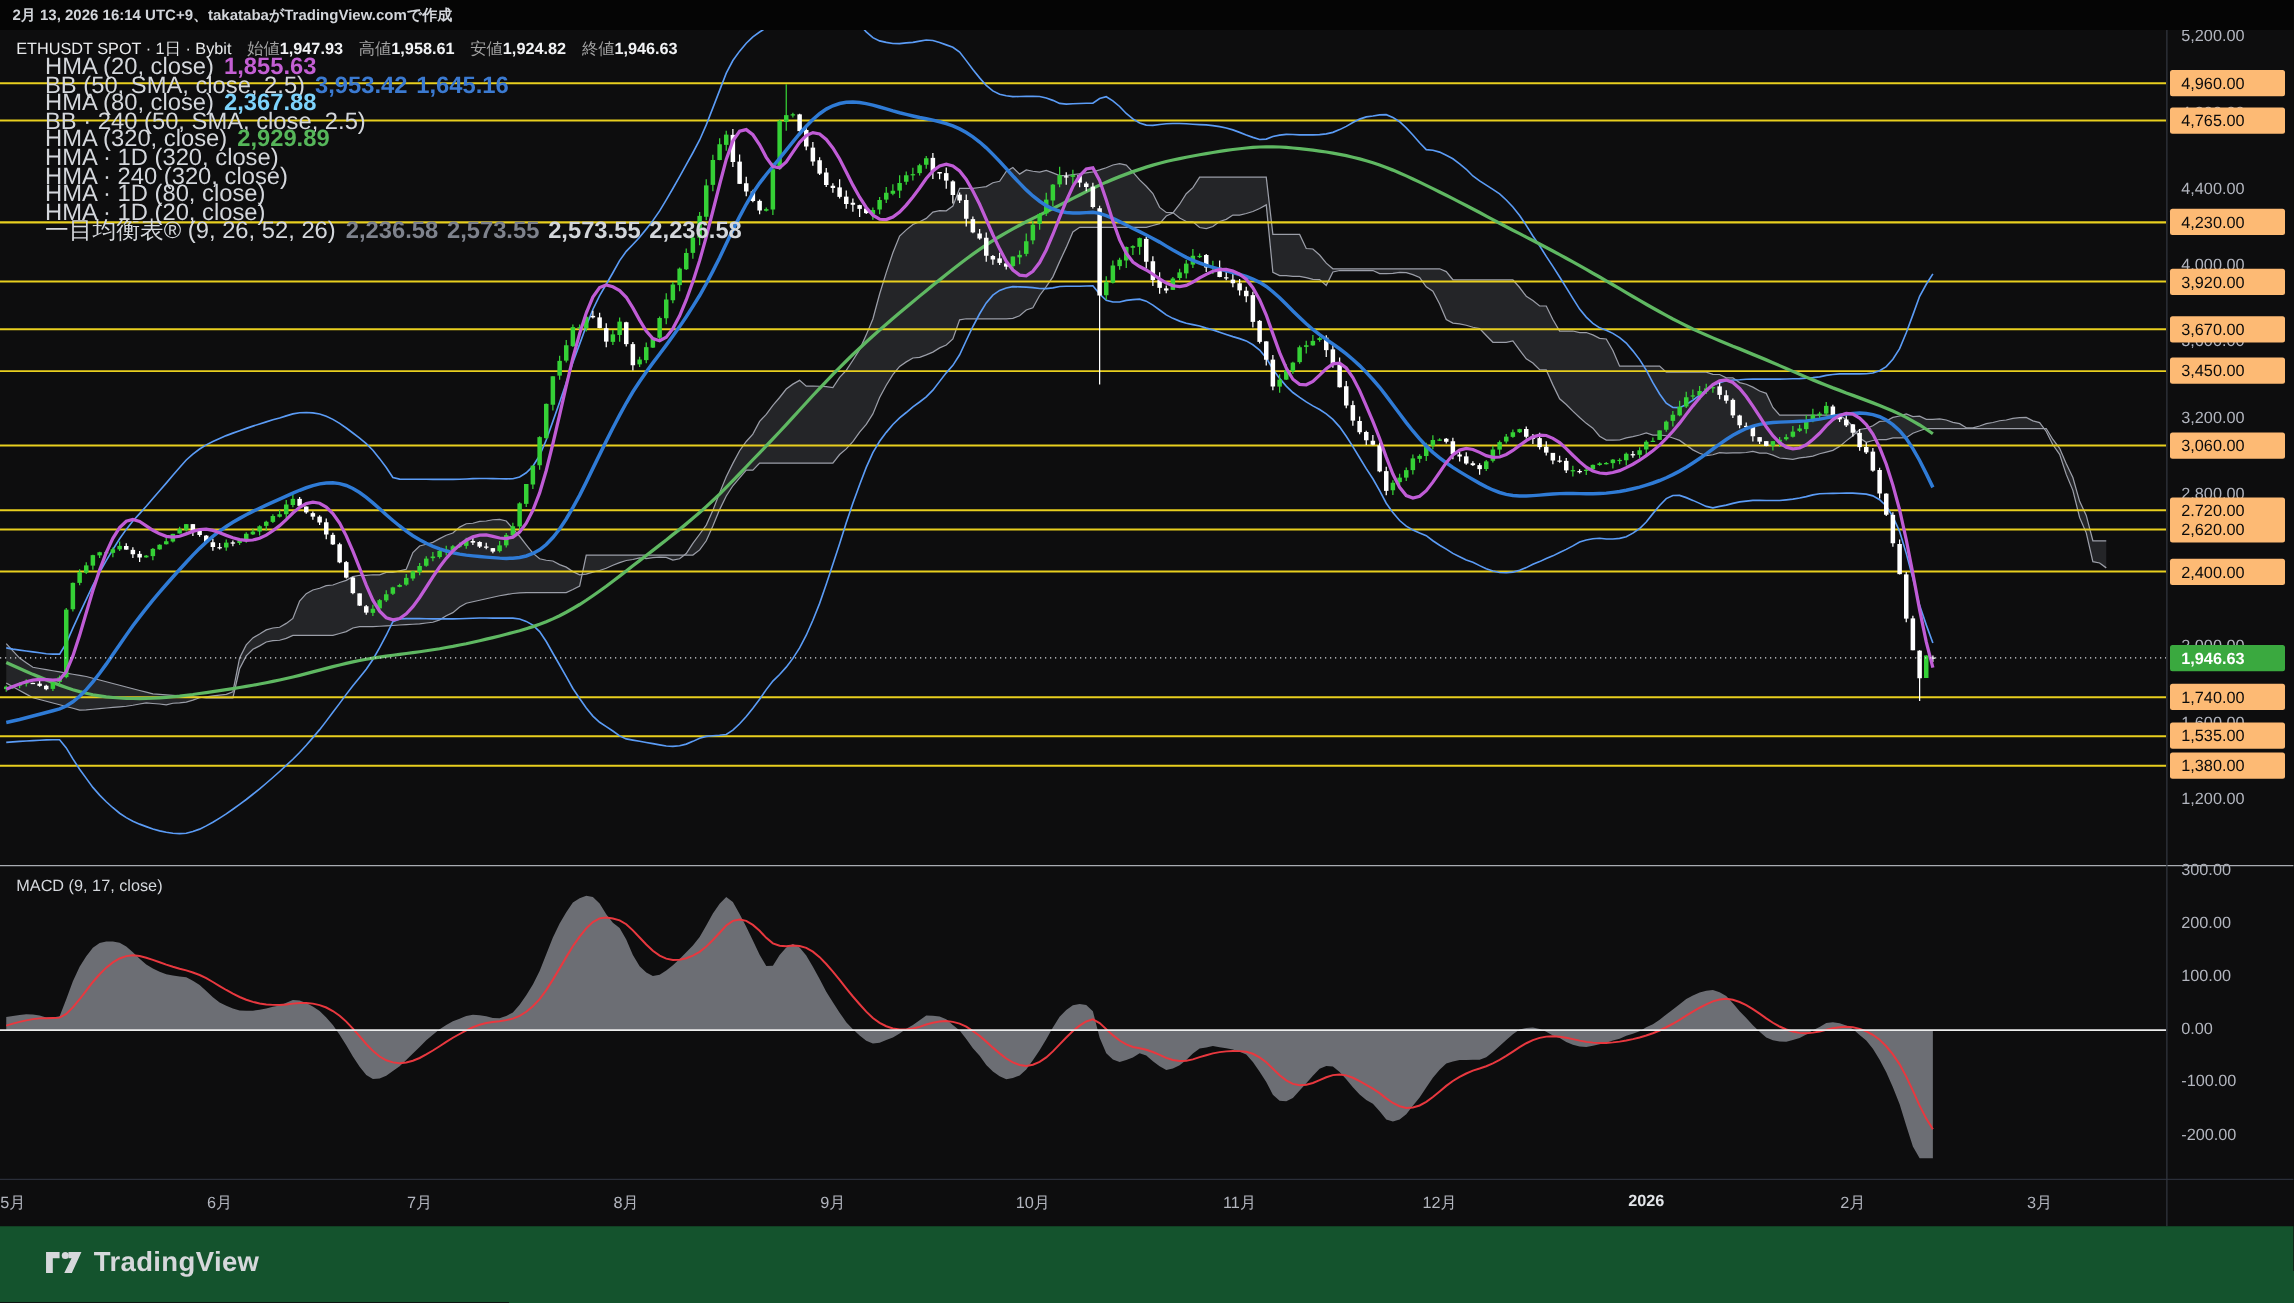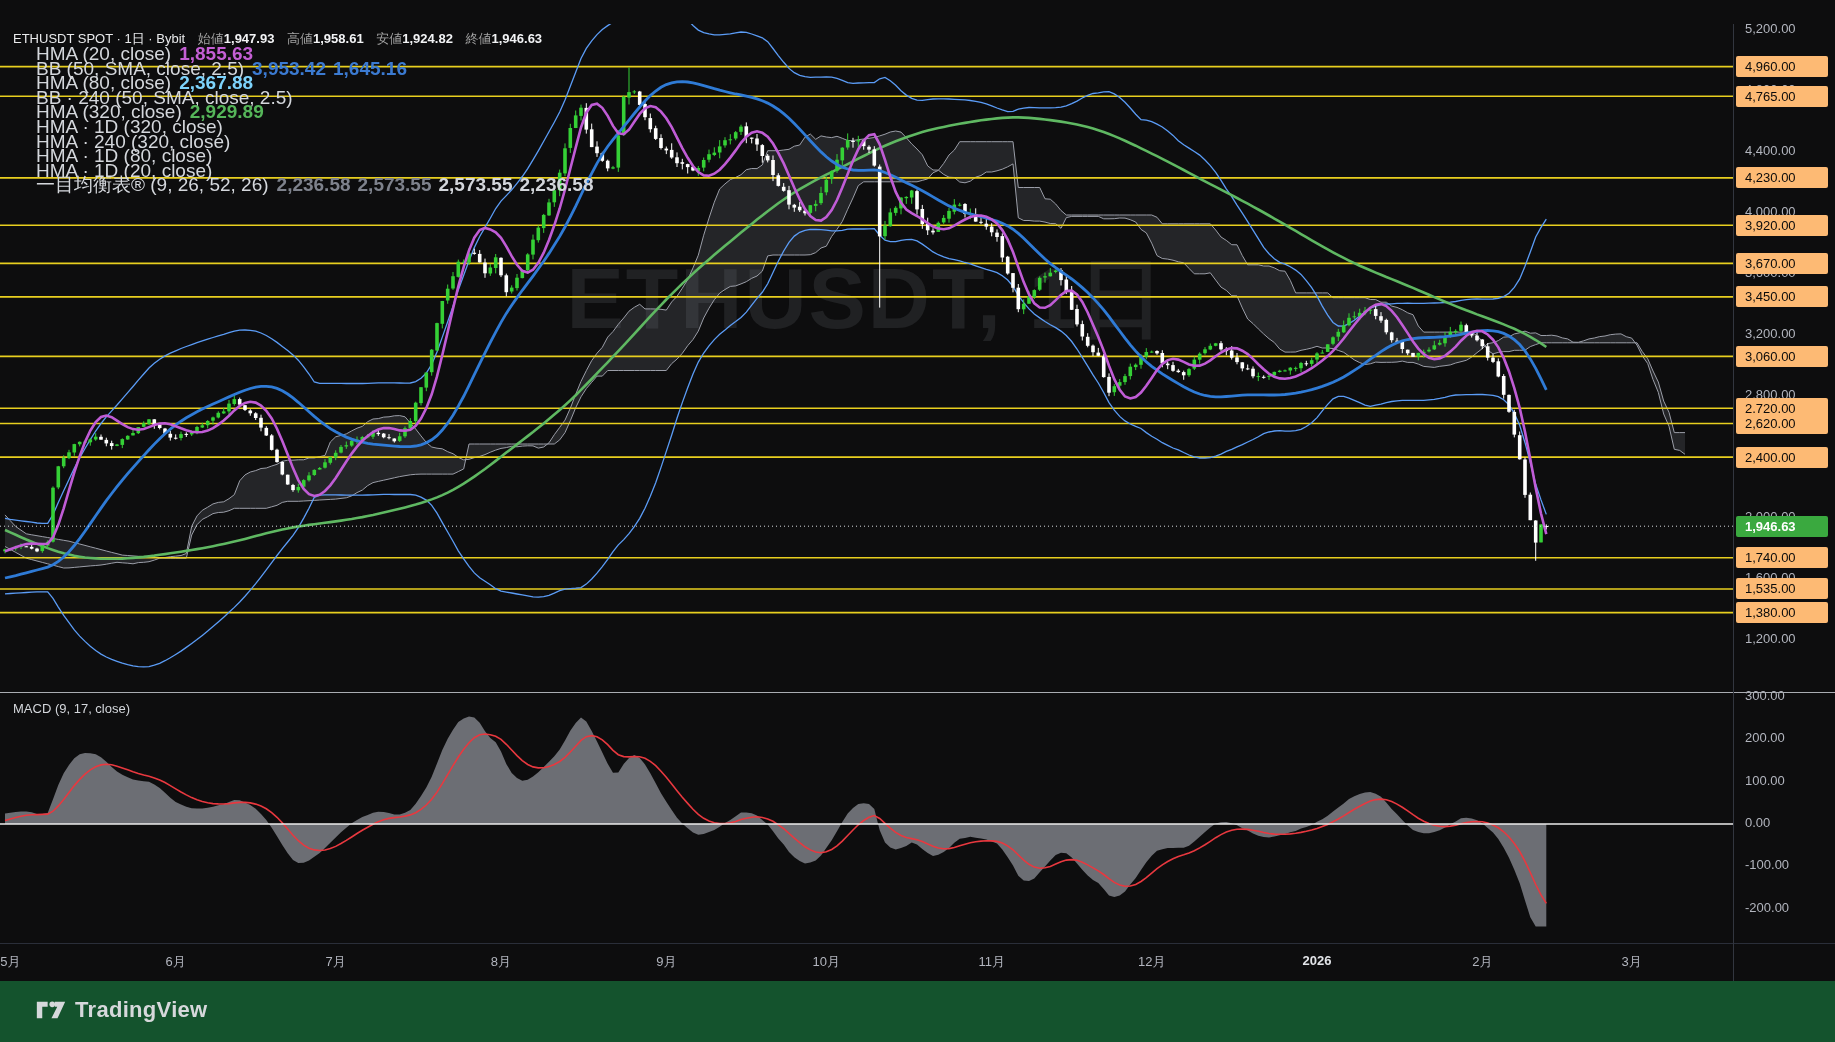--- a/index.html
+++ b/index.html
@@ -33,21 +33,20 @@
   #bottombar{position:absolute;left:0;top:981px;width:1835px;height:61px;background:#14532d;z-index:40;text-decoration:underline;}
   #brand{position:absolute;left:36px;top:16px;display:flex;align-items:center;}
   #brand svg{margin-right:9px;}
   #brand-text{font-size:22px;font-weight:700;color:#d6d8db;letter-spacing:0.3px;}
 </style>
 </head>
 <body>
 
 <div id="app">
   <div id="watermark">
-    <div id="wm1">ETHUSDT, 1日</div>
   </div>
 
   <svg id="chart" width="1835" height="1042">
       <defs>
         <clipPath id="clip-price">
           <rect x="0" y="24" width="1733" height="668"></rect>
         </clipPath>
         <clipPath id="clip-macd">
           <rect x="0" y="692" width="1733" height="251"></rect>
         </clipPath>
@@ -658,20 +657,21 @@
         <path d="M5.0 551.4 L10.3 549.2 L15.7 547.2 L21.0 545.4 L26.3 544.1 L31.7 543.5 L37.0 543.7 L42.3 544.0 L47.7 543.7 L53.0 537.4 L58.3 524.8 L63.7 508.3 L69.0 490.2 L74.3 472.4 L79.7 456.1 L85.0 442.1 L90.3 430.7 L95.7 422.1 L101.0 417.0 L106.3 415.6 L111.7 417.2 L117.0 420.7 L122.3 424.2 L127.7 427.1 L133.0 429.1 L138.3 429.7 L143.7 429.0 L149.0 427.1 L154.3 425.1 L159.7 423.6 L165.0 423.3 L170.3 424.3 L175.7 426.2 L181.0 428.3 L186.3 430.2 L191.7 431.7 L197.0 432.3 L202.3 432.0 L207.7 430.6 L213.0 428.1 L218.3 424.6 L223.7 420.5 L229.0 415.7 L234.3 410.4 L239.7 405.9 L245.0 402.9 L250.3 401.8 L255.7 402.6 L261.0 405.6 L266.3 410.8 L271.7 418.5 L277.0 428.7 L282.3 440.9 L287.7 454.5 L293.0 468.1 L298.3 480.1 L303.7 488.9 L309.0 494.2 L314.3 495.9 L319.7 494.8 L325.0 491.0 L330.3 485.3 L335.7 478.0 L341.0 469.8 L346.3 461.5 L351.7 453.6 L357.0 446.7 L362.3 440.8 L367.7 436.1 L373.0 432.2 L378.3 429.5 L383.7 428.1 L389.0 428.0 L394.3 429.1 L399.7 430.4 L405.0 430.8 L410.3 429.7 L415.7 425.7 L421.0 418.5 L426.3 408.2 L431.7 394.3 L437.0 376.4 L442.3 355.0 L447.7 331.9 L453.0 308.8 L458.3 286.4 L463.7 266.9 L469.0 250.4 L474.3 237.7 L479.7 230.0 L485.0 227.9 L490.3 229.4 L495.7 232.4 L501.0 237.8 L506.3 246.3 L511.7 256.1 L517.0 264.8 L522.3 270.8 L527.7 272.6 L533.0 269.7 L538.3 262.9 L543.7 252.7 L549.0 240.0 L554.3 225.3 L559.7 208.5 L565.0 189.5 L570.3 168.8 L575.7 147.6 L581.0 127.5 L586.3 112.7 L591.7 105.0 L597.0 103.7 L602.3 107.8 L607.7 115.8 L613.0 125.9 L618.3 133.3 L623.7 134.2 L629.0 129.6 L634.3 121.7 L639.7 113.9 L645.0 108.4 L650.3 106.1 L655.7 107.2 L661.0 111.6 L666.3 118.3 L671.7 127.2 L677.0 137.6 L682.3 148.1 L687.7 157.8 L693.0 166.0 L698.3 172.1 L703.7 175.4 L709.0 175.7 L714.3 173.7 L719.7 169.7 L725.0 164.1 L730.3 157.6 L735.7 150.4 L741.0 142.8 L746.3 136.8 L751.7 132.8 L757.0 131.3 L762.3 132.8 L767.7 136.8 L773.0 143.5 L778.3 152.8 L783.7 163.4 L789.0 175.6 L794.3 187.8 L799.7 199.1 L805.0 209.0 L810.3 216.0 L815.7 220.1 L821.0 220.6 L826.3 217.0 L831.7 210.0 L837.0 200.0 L842.3 187.6 L847.7 173.9 L853.0 160.8 L858.3 149.2 L863.7 140.6 L869.0 135.2 L874.3 134.3 L879.7 144.3 L885.0 160.0 L890.3 176.8 L895.7 191.9 L901.0 202.5 L906.3 209.6 L911.7 213.2 L917.0 216.0 L922.3 219.4 L927.7 223.1 L933.0 226.5 L938.3 228.6 L943.7 229.2 L949.0 228.3 L954.3 225.7 L959.7 222.3 L965.0 219.5 L970.3 217.0 L975.7 215.7 L981.0 215.6 L986.3 216.8 L991.7 219.4 L997.0 223.4 L1002.3 230.1 L1007.7 239.7 L1013.0 252.0 L1018.3 267.1 L1023.7 282.1 L1029.0 294.5 L1034.3 303.4 L1039.7 307.5 L1045.0 307.8 L1050.3 305.1 L1055.7 300.1 L1061.0 294.9 L1066.3 291.1 L1071.7 290.6 L1077.0 294.4 L1082.3 302.0 L1087.7 312.5 L1093.0 324.7 L1098.3 337.1 L1103.7 350.8 L1109.0 365.7 L1114.3 379.2 L1119.7 389.9 L1125.0 396.5 L1130.3 398.5 L1135.7 397.0 L1141.0 392.5 L1146.3 385.7 L1151.7 377.9 L1157.0 370.1 L1162.3 364.0 L1167.7 360.1 L1173.0 358.8 L1178.3 359.6 L1183.7 361.9 L1189.0 364.5 L1194.3 365.8 L1199.7 365.6 L1205.0 363.6 L1210.3 360.4 L1215.7 356.3 L1221.0 352.5 L1226.3 349.5 L1231.7 348.1 L1237.0 348.4 L1242.3 350.7 L1247.7 354.1 L1253.0 358.9 L1258.3 364.2 L1263.7 369.3 L1269.0 373.8 L1274.3 376.8 L1279.7 378.4 L1285.0 378.8 L1290.3 378.0 L1295.7 376.5 L1301.0 374.1 L1306.3 371.4 L1311.7 368.2 L1317.0 364.5 L1322.3 360.6 L1327.7 356.1 L1333.0 350.8 L1338.3 345.0 L1343.7 338.5 L1349.0 331.5 L1354.3 324.7 L1359.7 318.2 L1365.0 312.5 L1370.3 307.7 L1375.7 304.7 L1381.0 303.9 L1386.3 306.0 L1391.7 310.8 L1397.0 317.2 L1402.3 324.9 L1407.7 333.1 L1413.0 341.4 L1418.3 348.6 L1423.7 354.1 L1429.0 357.7 L1434.3 359.1 L1439.7 358.4 L1445.0 355.8 L1450.3 351.6 L1455.7 346.6 L1461.0 340.7 L1466.3 335.7 L1471.7 332.3 L1477.0 330.7 L1482.3 331.3 L1487.7 334.5 L1493.0 339.7 L1498.3 347.3 L1503.7 357.9 L1509.0 371.4 L1514.3 388.1 L1519.7 407.9 L1525.0 431.8 L1530.3 458.9 L1535.7 487.9 L1541.0 513.5 L1546.3 534.1 " fill="none" stroke="#c05cd6" stroke-width="2.6"></path>
         <line x1="0" x2="1733" y1="526.2" y2="526.2" stroke="#d7dade" stroke-width="1" stroke-dasharray="1 3"></line>
       </g>
       <g clip-path="url(#clip-macd)">
         <path d="M5.0 824 L5.0 813.6 L10.3 812.7 L15.7 811.9 L21.0 811.4 L26.3 811.5 L31.7 812.3 L37.0 813.9 L42.3 813.9 L47.7 813.0 L53.0 799.3 L58.3 784.9 L63.7 773.3 L69.0 764.9 L74.3 758.2 L79.7 754.3 L85.0 753.1 L90.3 753.2 L95.7 754.2 L101.0 757.2 L106.3 761.7 L111.7 767.0 L117.0 771.6 L122.3 774.8 L127.7 777.3 L133.0 779.4 L138.3 780.4 L143.7 781.2 L149.0 781.7 L154.3 784.5 L159.7 788.0 L165.0 792.8 L170.3 797.8 L175.7 801.9 L181.0 804.5 L186.3 806.8 L191.7 808.3 L197.0 808.5 L202.3 808.5 L207.7 807.8 L213.0 806.8 L218.3 805.3 L223.7 804.3 L229.0 802.1 L234.3 799.9 L239.7 800.3 L245.0 802.4 L250.3 805.1 L255.7 808.7 L261.0 813.9 L266.3 819.9 L271.7 827.7 L277.0 836.2 L282.3 845.1 L287.7 853.3 L293.0 860.0 L298.3 863.1 L303.7 862.8 L309.0 860.5 L314.3 856.7 L319.7 852.9 L325.0 848.0 L330.3 842.8 L335.7 837.6 L341.0 832.2 L346.3 827.7 L351.7 823.3 L357.0 819.9 L362.3 817.0 L367.7 814.9 L373.0 812.7 L378.3 811.7 L383.7 812.1 L389.0 812.9 L394.3 814.4 L399.7 814.5 L405.0 812.7 L410.3 810.0 L415.7 803.8 L421.0 796.1 L426.3 787.5 L431.7 776.7 L437.0 763.4 L442.3 749.9 L447.7 738.8 L453.0 729.8 L458.3 721.9 L463.7 718.6 L469.0 716.5 L474.3 717.5 L479.7 722.7 L485.0 731.3 L490.3 738.1 L495.7 742.3 L501.0 751.5 L506.3 763.9 L511.7 772.9 L517.0 778.0 L522.3 780.8 L527.7 779.8 L533.0 776.4 L538.3 772.2 L543.7 767.1 L549.0 761.7 L554.3 756.3 L559.7 749.6 L565.0 740.4 L570.3 730.8 L575.7 722.9 L581.0 717.6 L586.3 721.6 L591.7 731.1 L597.0 741.4 L602.3 752.4 L607.7 763.7 L613.0 772.8 L618.3 772.6 L623.7 763.9 L629.0 758.0 L634.3 755.1 L639.7 757.9 L645.0 764.4 L650.3 773.3 L655.7 783.2 L661.0 793.3 L666.3 801.8 L671.7 810.1 L677.0 817.7 L682.3 823.4 L687.7 828.3 L693.0 832.6 L698.3 834.7 L703.7 834.1 L709.0 832.0 L714.3 829.9 L719.7 826.7 L725.0 822.9 L730.3 820.0 L735.7 816.2 L741.0 812.4 L746.3 812.5 L751.7 813.2 L757.0 815.4 L762.3 820.0 L767.7 824.4 L773.0 831.2 L778.3 838.5 L783.7 844.6 L789.0 851.9 L794.3 857.2 L799.7 860.9 L805.0 863.4 L810.3 862.4 L815.7 860.4 L821.0 855.6 L826.3 848.1 L831.7 840.2 L837.0 831.3 L842.3 821.9 L847.7 813.4 L853.0 808.0 L858.3 804.1 L863.7 803.2 L869.0 803.9 L874.3 808.9 L879.7 830.2 L885.0 842.5 L890.3 847.6 L895.7 849.6 L901.0 847.9 L906.3 846.0 L911.7 842.6 L917.0 844.4 L922.3 848.9 L927.7 853.0 L933.0 855.9 L938.3 854.8 L943.7 852.1 L949.0 847.9 L954.3 842.8 L959.7 838.8 L965.0 837.9 L970.3 836.8 L975.7 837.8 L981.0 838.5 L986.3 839.6 L991.7 841.4 L997.0 843.5 L1002.3 849.6 L1007.7 857.3 L1013.0 865.6 L1018.3 875.8 L1023.7 880.6 L1029.0 880.9 L1034.3 878.4 L1039.7 872.3 L1045.0 866.5 L1050.3 860.6 L1055.7 855.0 L1061.0 852.7 L1066.3 853.2 L1071.7 857.5 L1077.0 863.4 L1082.3 869.7 L1087.7 875.5 L1093.0 880.0 L1098.3 882.9 L1103.7 888.9 L1109.0 895.5 L1114.3 897.1 L1119.7 895.6 L1125.0 891.4 L1130.3 884.6 L1135.7 878.0 L1141.0 869.9 L1146.3 862.2 L1151.7 855.7 L1157.0 850.8 L1162.3 849.2 L1167.7 848.0 L1173.0 847.9 L1178.3 847.7 L1183.7 847.8 L1189.0 845.8 L1194.3 841.6 L1199.7 836.7 L1205.0 831.9 L1210.3 827.4 L1215.7 823.5 L1221.0 822.3 L1226.3 821.9 L1231.7 823.2 L1237.0 825.3 L1242.3 828.3 L1247.7 830.4 L1253.0 833.6 L1258.3 835.7 L1263.7 837.1 L1269.0 837.5 L1274.3 836.6 L1279.7 835.3 L1285.0 834.1 L1290.3 832.3 L1295.7 831.0 L1301.0 828.6 L1306.3 827.0 L1311.7 824.9 L1317.0 821.7 L1322.3 819.3 L1327.7 815.7 L1333.0 811.6 L1338.3 807.5 L1343.7 803.4 L1349.0 799.1 L1354.3 796.3 L1359.7 794.0 L1365.0 792.5 L1370.3 791.9 L1375.7 793.7 L1381.0 796.8 L1386.3 802.5 L1391.7 809.0 L1397.0 814.3 L1402.3 820.1 L1407.7 825.4 L1413.0 830.0 L1418.3 832.1 L1423.7 833.2 L1429.0 833.3 L1434.3 832.0 L1439.7 830.3 L1445.0 827.5 L1450.3 824.2 L1455.7 821.6 L1461.0 818.3 L1466.3 817.8 L1471.7 818.5 L1477.0 820.3 L1482.3 823.2 L1487.7 828.0 L1493.0 832.4 L1498.3 839.0 L1503.7 847.8 L1509.0 857.8 L1514.3 869.8 L1519.7 883.3 L1525.0 900.5 L1530.3 917.2 L1535.7 926.5 L1541.0 926.5 L1546.3 926.5 L1546.3 824 Z" fill="#74767d" fill-opacity="0.92" stroke="none"></path>
         <path d="M5.0 820.5 L10.3 818.9 L15.7 817.5 L21.0 816.3 L26.3 815.3 L31.7 814.7 L37.0 814.6 L42.3 814.4 L47.7 814.1 L53.0 811.2 L58.3 805.9 L63.7 799.4 L69.0 792.5 L74.3 785.6 L79.7 779.4 L85.0 774.1 L90.3 769.9 L95.7 766.8 L101.0 764.9 L106.3 764.3 L111.7 764.8 L117.0 766.2 L122.3 767.9 L127.7 769.8 L133.0 771.7 L138.3 773.4 L143.7 775.0 L149.0 776.3 L154.3 778.0 L159.7 780.0 L165.0 782.5 L170.3 785.6 L175.7 788.9 L181.0 792.0 L186.3 794.9 L191.7 797.6 L197.0 799.8 L202.3 801.5 L207.7 802.8 L213.0 803.6 L218.3 803.9 L223.7 804.0 L229.0 803.6 L234.3 802.9 L239.7 802.4 L245.0 802.4 L250.3 802.9 L255.7 804.1 L261.0 806.0 L266.3 808.8 L271.7 812.6 L277.0 817.3 L282.3 822.9 L287.7 829.0 L293.0 835.2 L298.3 840.7 L303.7 845.2 L309.0 848.2 L314.3 849.9 L319.7 850.5 L325.0 850.0 L330.3 848.6 L335.7 846.4 L341.0 843.5 L346.3 840.4 L351.7 837.0 L357.0 833.5 L362.3 830.2 L367.7 827.2 L373.0 824.3 L378.3 821.8 L383.7 819.8 L389.0 818.4 L394.3 817.6 L399.7 817.0 L405.0 816.1 L410.3 814.9 L415.7 812.7 L421.0 809.4 L426.3 805.0 L431.7 799.3 L437.0 792.1 L442.3 783.7 L447.7 774.7 L453.0 765.7 L458.3 757.0 L463.7 749.3 L469.0 742.7 L474.3 737.7 L479.7 734.7 L485.0 734.0 L490.3 734.8 L495.7 736.3 L501.0 739.4 L506.3 744.3 L511.7 750.0 L517.0 755.6 L522.3 760.6 L527.7 764.5 L533.0 766.9 L538.3 767.9 L543.7 767.8 L549.0 766.6 L554.3 764.5 L559.7 761.5 L565.0 757.3 L570.3 752.0 L575.7 746.2 L581.0 740.4 L586.3 736.7 L591.7 735.6 L597.0 736.7 L602.3 739.9 L607.7 744.6 L613.0 750.3 L618.3 754.7 L623.7 756.6 L629.0 756.9 L634.3 756.5 L639.7 756.8 L645.0 758.3 L650.3 761.3 L655.7 765.7 L661.0 771.2 L666.3 777.3 L671.7 783.9 L677.0 790.7 L682.3 797.2 L687.7 803.4 L693.0 809.3 L698.3 814.4 L703.7 818.3 L709.0 821.0 L714.3 822.8 L719.7 823.6 L725.0 823.5 L730.3 822.8 L735.7 821.5 L741.0 819.6 L746.3 818.2 L751.7 817.2 L757.0 816.8 L762.3 817.5 L767.7 818.9 L773.0 821.3 L778.3 824.8 L783.7 828.7 L789.0 833.3 L794.3 838.1 L799.7 842.7 L805.0 846.8 L810.3 849.9 L815.7 852.0 L821.0 852.7 L826.3 851.8 L831.7 849.5 L837.0 845.9 L842.3 841.1 L847.7 835.5 L853.0 830.0 L858.3 824.8 L863.7 820.5 L869.0 817.2 L874.3 815.5 L879.7 818.5 L885.0 823.3 L890.3 828.1 L895.7 832.4 L901.0 835.5 L906.3 837.6 L911.7 838.6 L917.0 839.8 L922.3 841.6 L927.7 843.9 L933.0 846.3 L938.3 848.0 L943.7 848.8 L949.0 848.6 L954.3 847.5 L959.7 845.7 L965.0 844.2 L970.3 842.7 L975.7 841.7 L981.0 841.1 L986.3 840.8 L991.7 840.9 L997.0 841.4 L1002.3 843.0 L1007.7 845.9 L1013.0 849.8 L1018.3 855.0 L1023.7 860.2 L1029.0 864.3 L1034.3 867.1 L1039.7 868.2 L1045.0 867.8 L1050.3 866.4 L1055.7 864.1 L1061.0 861.8 L1066.3 860.1 L1071.7 859.6 L1077.0 860.3 L1082.3 862.2 L1087.7 864.9 L1093.0 867.9 L1098.3 870.9 L1103.7 874.5 L1109.0 878.7 L1114.3 882.4 L1119.7 885.0 L1125.0 886.3 L1130.3 886.0 L1135.7 884.4 L1141.0 881.5 L1146.3 877.6 L1151.7 873.2 L1157.0 868.7 L1162.3 864.8 L1167.7 861.5 L1173.0 858.8 L1178.3 856.5 L1183.7 854.8 L1189.0 853.0 L1194.3 850.7 L1199.7 847.9 L1205.0 844.7 L1210.3 841.3 L1215.7 837.7 L1221.0 834.6 L1226.3 832.1 L1231.7 830.3 L1237.0 829.3 L1242.3 829.1 L1247.7 829.4 L1253.0 830.2 L1258.3 831.3 L1263.7 832.5 L1269.0 833.5 L1274.3 834.1 L1279.7 834.3 L1285.0 834.3 L1290.3 833.9 L1295.7 833.3 L1301.0 832.4 L1306.3 831.3 L1311.7 830.0 L1317.0 828.4 L1322.3 826.6 L1327.7 824.4 L1333.0 821.8 L1338.3 819.0 L1343.7 815.9 L1349.0 812.5 L1354.3 809.3 L1359.7 806.2 L1365.0 803.5 L1370.3 801.1 L1375.7 799.6 L1381.0 799.1 L1386.3 799.8 L1391.7 801.6 L1397.0 804.1 L1402.3 807.3 L1407.7 810.9 L1413.0 814.7 L1418.3 818.2 L1423.7 821.2 L1429.0 823.6 L1434.3 825.3 L1439.7 826.3 L1445.0 826.6 L1450.3 826.1 L1455.7 825.2 L1461.0 823.8 L1466.3 822.6 L1471.7 821.8 L1477.0 821.5 L1482.3 821.8 L1487.7 823.1 L1493.0 825.0 L1498.3 827.8 L1503.7 831.8 L1509.0 837.0 L1514.3 843.5 L1519.7 851.5 L1525.0 861.3 L1530.3 872.5 L1535.7 884.5 L1541.0 894.9 L1546.3 903.4 " fill="none" stroke="#e8383f" stroke-width="1.6"></path>
         <line x1="0" x2="1733" y1="824" y2="824" stroke="#eceded" stroke-width="1.4"></line>
       </g>
     </svg>
 
+  <div id="topbar">2月 13, 2026 16:14 UTC+9、takatabaがTradingView.comで作成</div>
 
   <div id="legend">
     <div class="sym-row">
       <span class="sym-title">ETHUSDT SPOT · 1日 · Bybit</span>
       <span class="ohlc-label">始値</span><span class="ohlc-val">1,947.93</span>
       <span class="ohlc-label">高値</span><span class="ohlc-val">1,958.61</span>
       <span class="ohlc-label">安値</span><span class="ohlc-val">1,924.82</span>
       <span class="ohlc-label">終値</span><span class="ohlc-val">1,946.63</span>
     </div>
     <div id="legend-rows">

